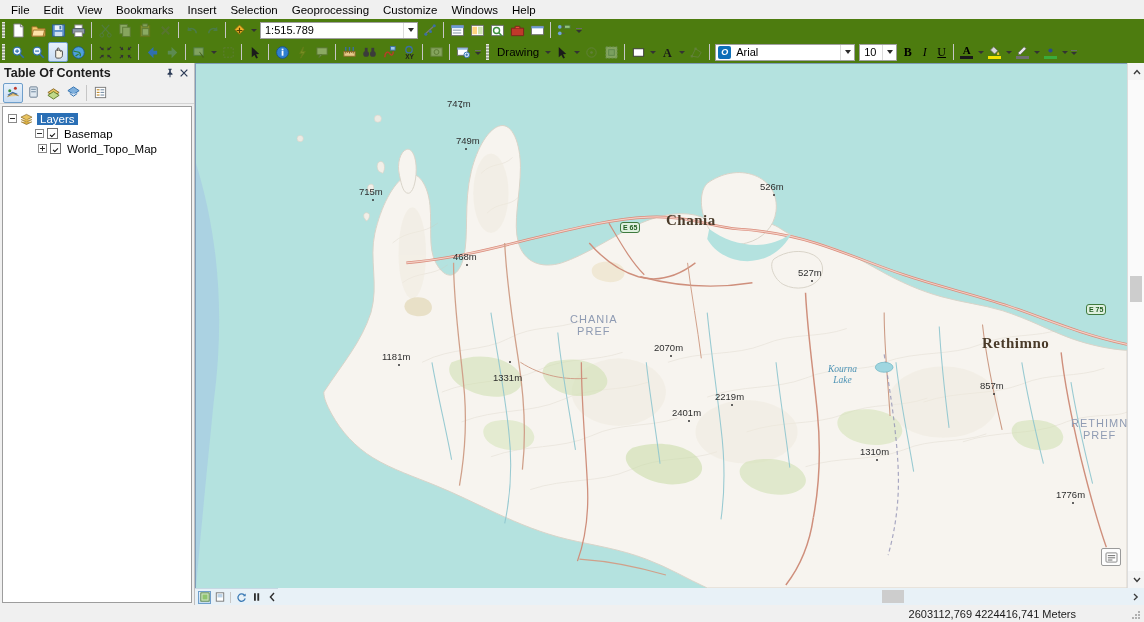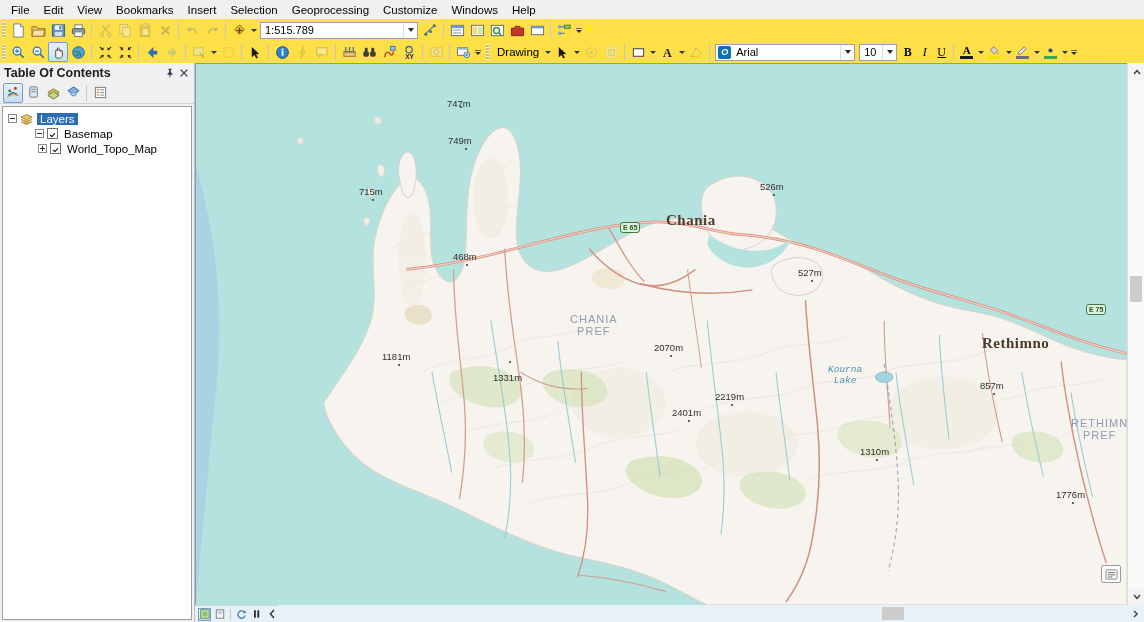--- a/index.html
+++ b/index.html
@@ -18,21 +18,21 @@
   .menubar {
     height: 19px; background: #f0f0f0; display: flex; align-items: center;
     padding-left: 4px; flex: 0 0 auto;
   }
   .menubar .mi {
     padding: 0 7px; font-size: 11.5px; color: #000; line-height: 14px; cursor: default;
   }
 
   
   .toolbar {
-    height: 22px; background: #fde047; display: flex; align-items: center;
+    height: 22px; background: #4d7c0f; display: flex; align-items: center;
     flex: 0 0 auto; position: relative;
   }
   .grip {
     width: 3px; height: 16px; margin: 0 3px 0 2px;
     background-image: linear-gradient(to bottom, #fff 0 1px, #b5b5b5 1px 2px);
     background-size: 3px 3px; opacity: .85; flex: 0 0 auto;
   }
   .tbtn {
     width: 20px; height: 20px; display: flex; align-items: center; justify-content: center;
     flex: 0 0 auto; border: 1px solid transparent; border-radius: 2px; position: relative;
@@ -130,21 +130,21 @@
   
   .float-widget { position: absolute; right: 6px; bottom: 22px; width: 20px; height: 18px;
      background:#fdfdfd; border:1px solid #9a9a9a; border-radius:2px; display:flex;align-items:center;justify-content:center; }
 
   
   .mlabel { position: absolute; white-space: nowrap; pointer-events: none; }
   .city { font-family: "Liberation Serif", serif; color: #4a3b2a; font-weight: bold; letter-spacing: .5px; }
   .elev { font-size: 9.5px; color: #2e2e2e; font-family: "Liberation Sans", sans-serif; }
   .elevdot { position:absolute; width:2px;height:2px;background:#333;border-radius:50%; }
   .pref { font-size: 11px; color: #8f9bb3; letter-spacing: 1px; text-align: center; line-height: 12px; }
-  .lake { font-family:Liberation Mono, monospace; font-style: italic; font-size: 9.5px; color:#4d93b5; text-align:center; line-height:11px; }
+  .lake { font-family:Liberation Serif, serif; font-style: italic; font-size: 9.5px; color:#4d93b5; text-align:center; line-height:11px; }
   .shield { position:absolute; background:#dff0df; border:1px solid #3f7a3f; border-radius:3px;
             color:#1f5c1f; font-size:7px; font-weight:bold; padding:0 2px; line-height:9px; }
 </style>
 </head>
 <body>
 
 <div id="app">
 
   <div class="menubar">
     <div class="mi">File</div>
@@ -817,21 +817,21 @@
             <div>Kourna</div>
             <div>Lake</div>
           </div>
 
           <div class="shield" style="left:424px; top:158px;">E 65</div>
           <div class="shield" style="left:890px; top:240px;">E 75</div>
 
           <div class="mlabel elev" style="left:251px; top:34px;">747m</div>
           <span class="elevdot" style="left:264px; top:42px;"></span>
 
-          <div class="mlabel elev" style="left:252px; top:71px;">749m</div>
+          <div class="mlabel elev" style="left:260px; top:71px;">749m</div>
           <span class="elevdot" style="left:269px; top:84px;"></span>
 
           <div class="mlabel elev" style="left:163px; top:122px;">715m</div>
           <span class="elevdot" style="left:176px; top:135px;"></span>
 
           <div class="mlabel elev" style="left:564px; top:117px;">526m</div>
           <span class="elevdot" style="left:577px; top:130px;"></span>
 
           <div class="mlabel elev" style="left:257px; top:187px;">468m</div>
           <span class="elevdot" style="left:270px; top:200px;"></span>
@@ -928,13 +928,28 @@
         </div>
         <div class="sb-arrow" style="background:#e8f1f7">
           <svg width="8" height="8" viewBox="0 0 8 8">
               <path d="M2 1l3.2 3L2 7" fill="none" stroke="#3b3b3b" stroke-width="1.3"></path>
             </svg>
         </div>
       </div>
     </div>
   </div>
 
+  <div class="status">
+    <span class="coords">2603112,769  4224416,741 Meters</span>
+    <span class="grip2">
+      <svg width="12" height="12" viewBox="0 0 12 12">
+          <g fill="#b0b0b0">
+            <rect x="8" y="8" width="2" height="2"></rect>
+            <rect x="5" y="8" width="2" height="2"></rect>
+            <rect x="8" y="5" width="2" height="2"></rect>
+            <rect x="2" y="8" width="2" height="2"></rect>
+            <rect x="5" y="5" width="2" height="2"></rect>
+            <rect x="8" y="2" width="2" height="2"></rect>
+          </g>
+        </svg>
+    </span>
+  </div>
 </div>
 
 </body></html>

